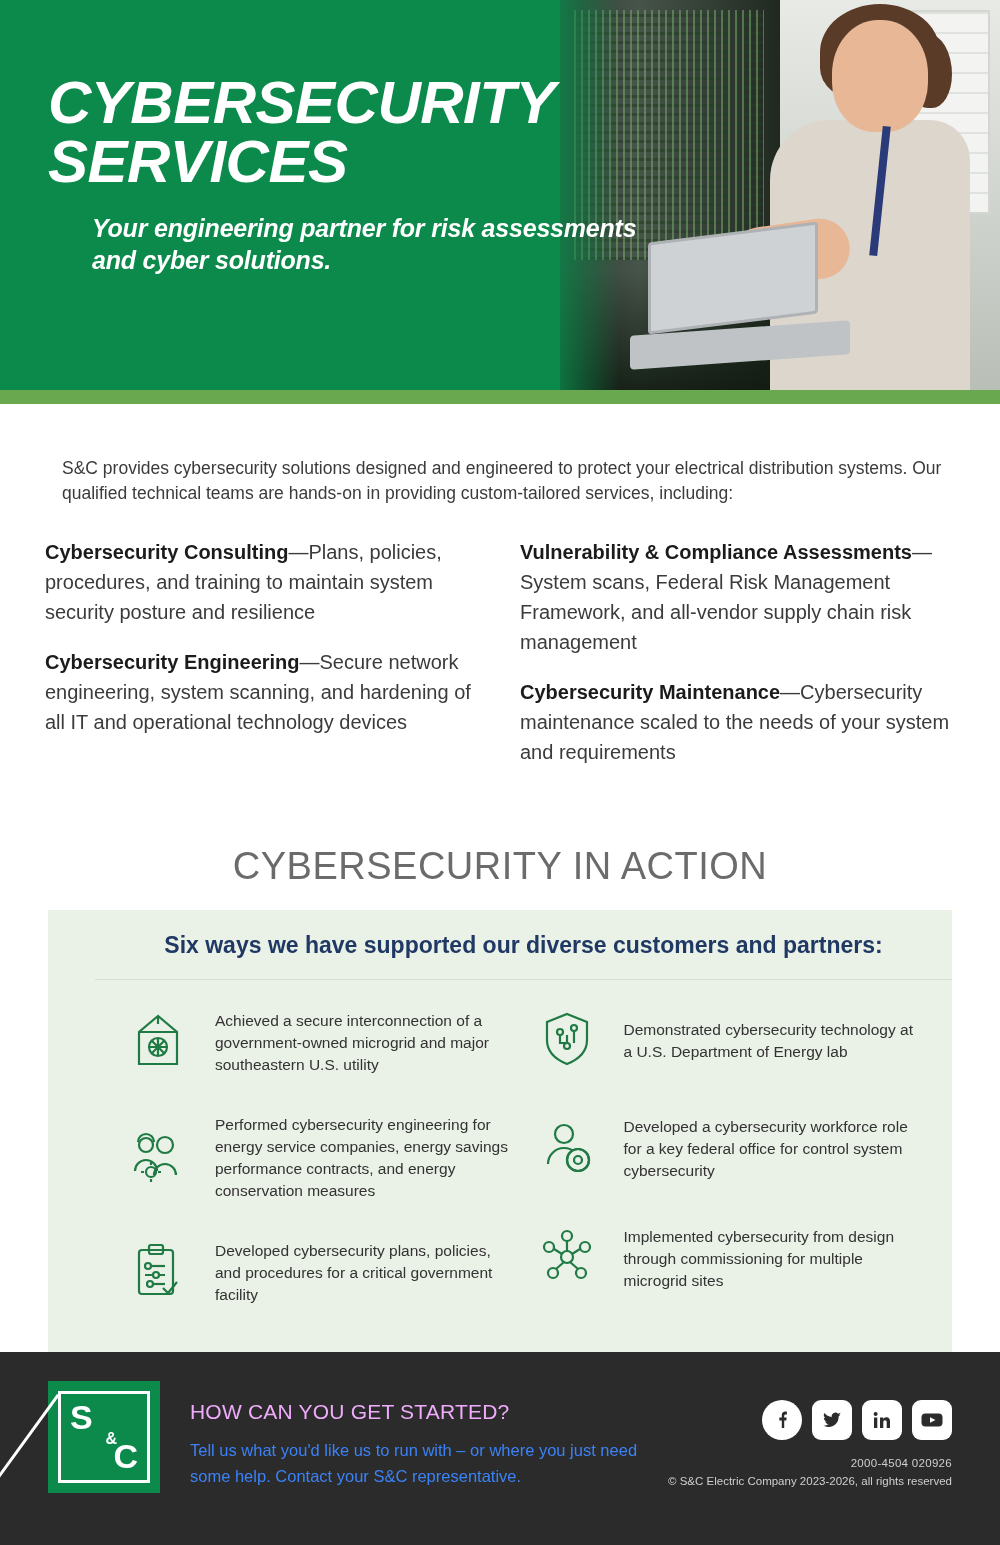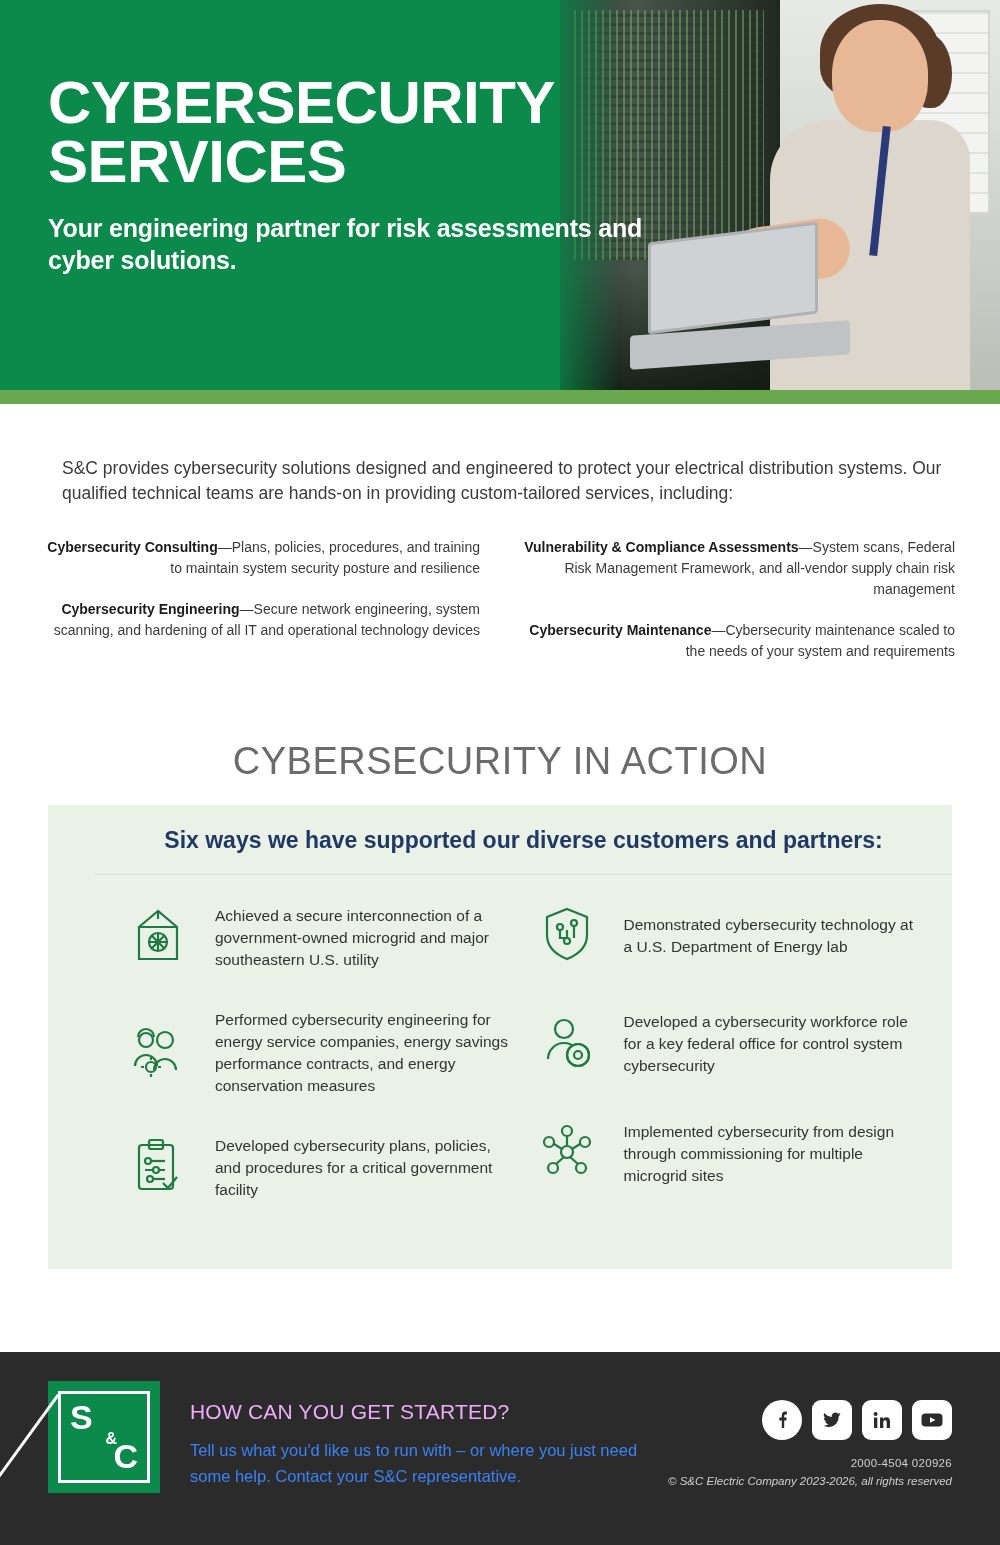--- a/index.html
+++ b/index.html
@@ -13,20 +13,21 @@
   }
   .page { position: relative; width: 1000px; height: 1545px; background:#fff; }
 
   
   .hero {
     position: relative;
     width: 1000px;
     height: 390px;
     background: #0b8a4b;
     overflow: hidden;
+    font-style: italic;
   }
   .hero-photo {
     position: absolute;
     right: 0; top: 0;
     width: 440px; height: 390px;
     background: linear-gradient(180deg,#6e7a72 0%, #4e5b55 40%, #3b4742 100%);
     overflow: hidden;
   }
   
   .rack {
@@ -97,32 +98,32 @@
     position:absolute; right:380px; top:0; width:120px; height:390px;
     background: linear-gradient(90deg,#0b8a4b 0%, rgba(11,138,75,.85) 45%, rgba(11,138,75,0) 100%);
   }
   .hero-text { position: absolute; left: 48px; top: 74px; width: 620px; z-index: 4; }
   .hero-title {
     color:#fff; font-size: 60px; line-height: 0.98; font-weight: 700;
     letter-spacing: -0.5px;
   }
   .hero-sub {
     color:#fff; font-size: 25px; line-height: 1.28; font-weight: 700;
-    margin-top: 20px; letter-spacing: -0.2px;
+    margin-top: 20px; letter-spacing: -0.2px; margin-left: 44px;
   }
   .hero-stripe { width: 1000px; height: 14px; background:#6aa84f; }
 
   
   .intro {
     margin: 52px 45px 0 62px;
     font-size: 17.5px; line-height: 1.45; color:#3b3b3b;
   }
   .cols { display:flex; margin: 30px 45px 0 45px; gap: 40px; }
   .col { width: 470px; }
-  .item { margin-bottom: 20px; font-size: 14px; line-height: 1.5; color:#3b3b3b;text-align:right; }
+  .item { margin-bottom: 20px; font-size: 20px; line-height: 1.5; color:#3b3b3b; }
   .item b { color:#1b1b1b; font-weight: 700; }
 
   
   .section-title {
     text-align:center; margin-top: 58px;
     font-size: 38px; color:#6b6b6b; letter-spacing: .5px; font-weight: 400;
   }
 
   
   .panel {
@@ -172,21 +173,21 @@
   .social { position:absolute; right: 48px; top: 48px; display:flex; gap:10px; }
   .sbtn { width:40px; height:40px; background:#fff; border-radius:9px; display:flex; align-items:center; justify-content:center; }
   .sbtn.round { border-radius:50%; }
   .sbtn svg { display:block; }
   .foot-code {
     position:absolute; right:48px; top:105px; color:#cfcfcf;
     font-size: 11.5px; letter-spacing:.3px; text-align:right;
   }
   .foot-copy {
     position:absolute; right:48px; top:123px; color:#cfcfcf;
-    font-size: 11.5px; text-align:right;font-style:italic;
+    font-size: 11.5px; text-align:right;
   }
 </style>
 </head>
 <body>
 
 <div class="page">
 
   <div class="hero">
     <div class="hero-photo">
       <div class="window-bg"></div>

